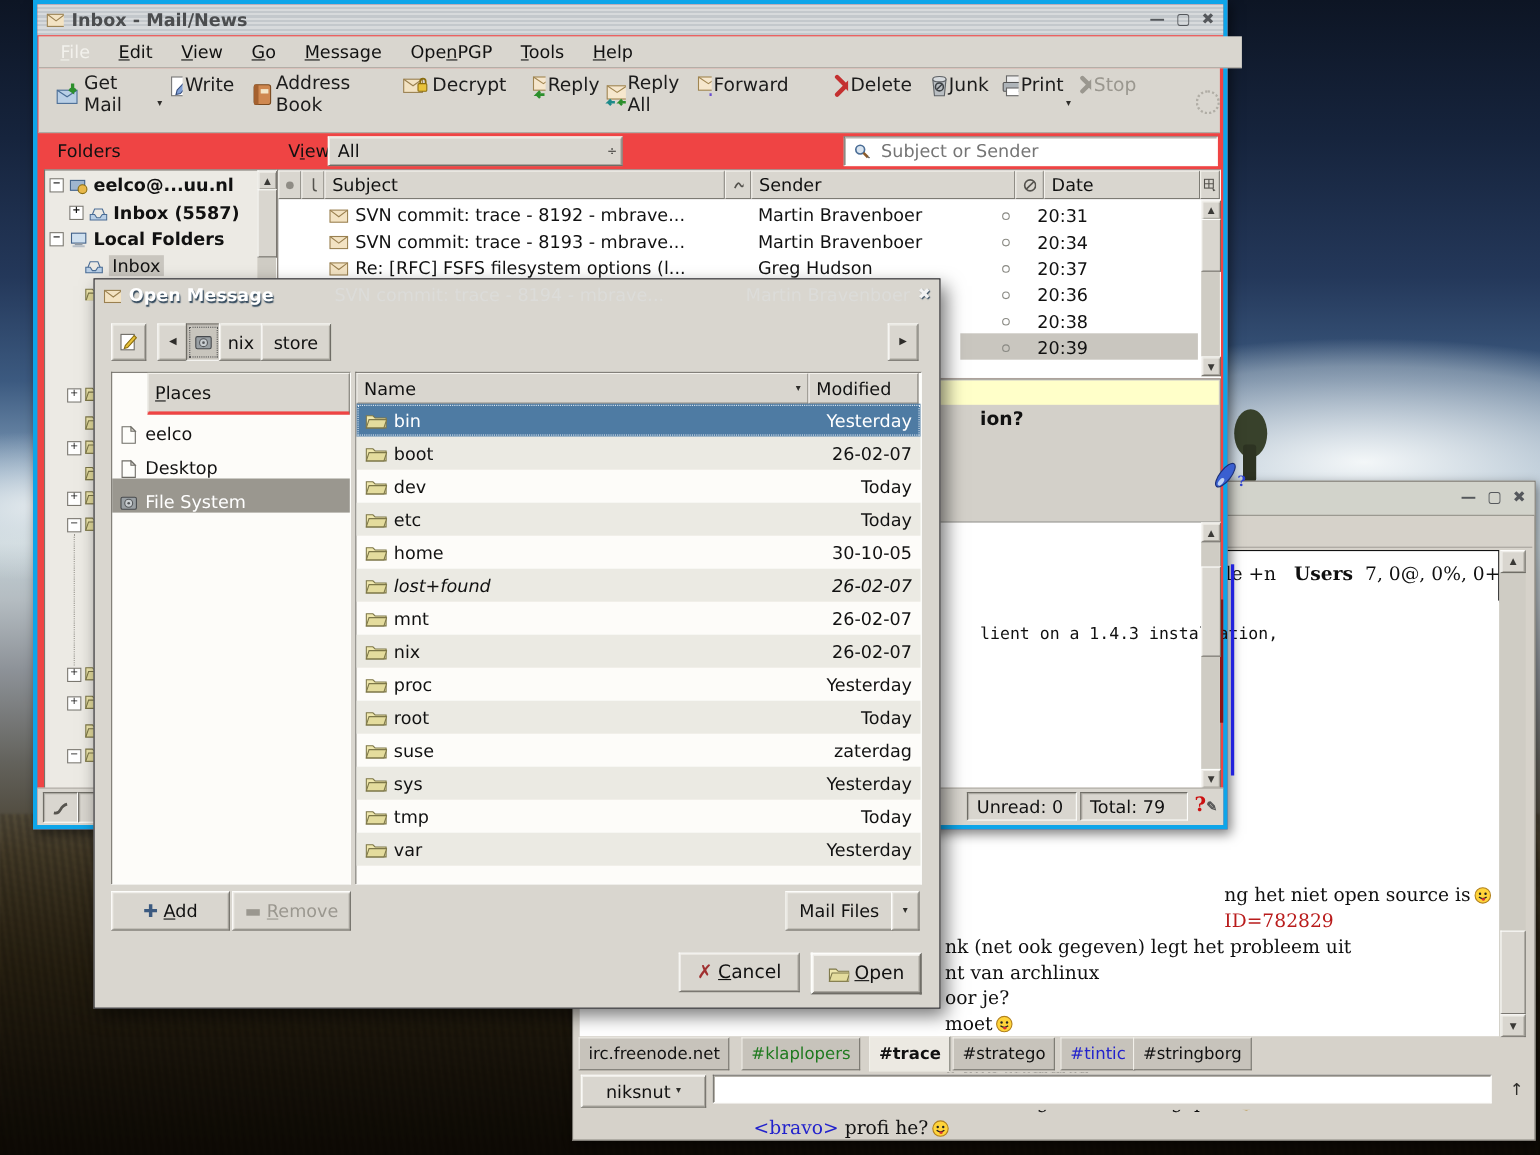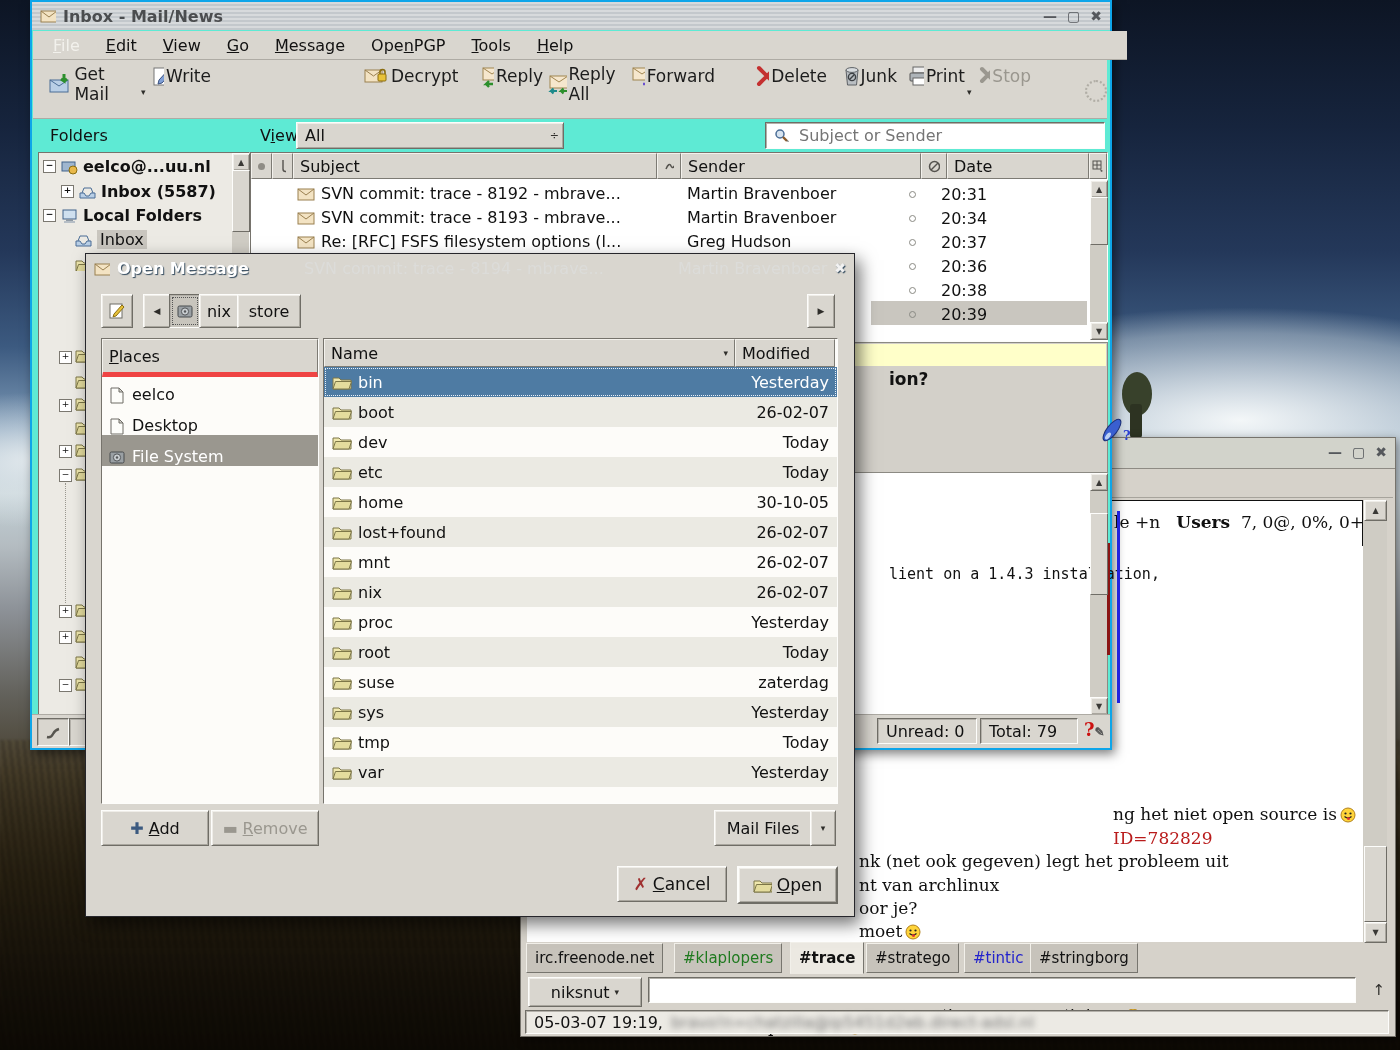--- a/index.html
+++ b/index.html
@@ -22,22 +22,22 @@
           box-shadow:inset 1px 1px 0 #efede8, inset -1px -1px 0 #a9a69e;}
   .sunken{background:#fff;border:1px solid;border-color:#6f6d66 #fdfdfb #fdfdfb #6f6d66;
           box-shadow:inset 1px 1px 0 #b3b0a9;}
   .btn{display:flex;align-items:center;justify-content:center;gap:5px;cursor:default;}
   .u{text-decoration:underline;}
   .ar{font-size:9px;color:#2e2d2a;line-height:1;}
   .sb{background:#cfccc4;}
   .sbbtn{display:flex;align-items:center;justify-content:center;font-size:8px;color:#3a3936;}
   .thumb{background:#d9d6cf;border:1px solid;border-color:#fdfdfb #6f6d66 #6f6d66 #fdfdfb;}
   
-  .mailwin{left:30px;top:0;width:1078px;height:746px;background:#5eead4;
-           border:2px solid #0ea5e9;box-shadow:3px 4px 10px rgba(0,0,0,.5);}
+  .mailwin{left:30px;top:0;width:1078px;height:746px;background:#ef4444;
+           border:4px solid #0ea5e9;box-shadow:3px 4px 10px rgba(0,0,0,.5);}
   .mtitle{left:0;top:0;width:100%;height:28px;
           background:repeating-linear-gradient(180deg,#d7dadc 0 2px,#c3c8cc 2px 4px);
           display:flex;align-items:center;padding:0 8px;box-sizing:border-box;
           color:#4b4d4f;font-weight:bold;font-size:16px;gap:7px;border-bottom:1px solid #9b9floor;}
   .winctl{margin-left:auto;display:flex;gap:10px;color:#55585c;font-weight:bold;font-size:14px;}
   .menubar{left:1px;top:29px;width:1074px;height:28px;background:#d9d6cf;border-bottom:1px solid #aeaba4;
            display:flex;align-items:center;gap:26px;padding-left:20px;font-size:16px;}
   .toolbar{left:1px;top:58px;width:1074px;height:58px;background:#d9d6cf;border-bottom:1px solid #aeaba4;}
   .tbtn{position:absolute;top:4px;display:flex;align-items:center;gap:2px;
         font-size:17px;color:#1c1c1c;}
@@ -192,24 +192,20 @@
 
     <div class="abs" style="left:1px;top:537px;width:871px;height:34px;background:#d6d2ca;">
       <div class="raised btn" style="position:absolute;left:6px;top:2px;width:112px;height:28px;font-size:16px;">
         <span>niksnut</span>
           <span class="ar">▾</span>
       </div>
       <input class="sunken" style="position: absolute; left: 126px; top: 2px; width: 708px; height: 26px; box-sizing: border-box; font-size: 16px;">
       <span style="position:absolute;right:8px;top:6px;color:#2e2d2a;">↑</span>
     </div>
 
-    <div class="abs sunken" style="left:4px;top:572px;width:864px;height:24px;background:#eceae4;display:flex;align-items:center;gap:8px;padding:0 8px;box-sizing:border-box;font-size:16px;">
-      <span>05-03-07 19:19,</span>
-      <span style="filter:blur(3px);color:#777;">bravo!n=chatzilla@ip5451d2eb.direct-adsl.nl</span>
-    </div>
   </div>
 
   <div class="abs mailwin">
     <div class="abs mtitle">
       <svg width="16" height="16">
           <use href="#sym-env"></use>
         </svg>
       <span>Inbox - Mail/News</span>
       <div class="winctl">
         <span>—</span>
@@ -239,20 +235,28 @@
         <span>Get Mail</span>
       </div>
       <span class="ar" style="position:absolute;left:108px;top:28px;">▾</span>
       <div class="tbtn" style="left:118px;width:60px;">
         <svg width="24" height="24">
             <rect x="3" y="4" width="14" height="17" fill="#fff" stroke="#777"></rect>
             <path d="M8 16 L19 4 l3 3 -11 12 -4 1 z" fill="#7f9fd6" stroke="#39507e"></path>
           </svg>
         <span>Write</span>
       </div>
+      <div class="tbtn" style="left:192px;width:128px;">
+        <svg width="24" height="24">
+            <rect x="4" y="3" width="15" height="18" rx="2" fill="#cf8850" stroke="#7a4a20"></rect>
+            <rect x="4" y="3" width="4" height="18" fill="#a5612f"></rect>
+            <rect x="10" y="7" width="7" height="4" fill="#f4e6c8"></rect>
+          </svg>
+        <span>Address Book</span>
+      </div>
       <div class="tbtn" style="left:330px;width:100px;">
         <svg width="26" height="24">
             <rect x="2" y="6" width="17" height="12" fill="#f3e3c3" stroke="#9a8050"></rect>
             <path d="M2 6 l8.5 6 8.5-6" fill="none" stroke="#9a8050"></path>
             <rect x="15" y="10" width="8" height="7" rx="1" fill="#e8c23a" stroke="#8a6d10"></rect>
             <path d="M17 10 v-2 a2.5 2.5 0 0 1 5 0 v2" fill="none" stroke="#8a6d10" stroke-width="1.6"></path>
           </svg>
         <span>Decrypt</span>
       </div>
       <div class="tbtn" style="left:446px;width:64px;">
@@ -578,21 +582,21 @@
         <span>nix</span>
       </div>
     <div class="abs raised btn crumb" style="left:151px;top:40px;width:62px;height:32px;">
         <span>store</span>
       </div>
     <div class="abs raised btn" style="left:721px;top:40px;width:26px;height:32px;">
         <span class="ar">▶</span>
       </div>
 
     <div class="abs" style="left:15px;top:84px;width:216px;height:464px;border:1px solid;border-color:#76736c #fdfdfb #fdfdfb #76736c;background:#fdfcf9;">
-      <div class="colhdr" style="height:38px;border-bottom:5px solid #ef4444;">
+      <div class="colhdr" style="height:38px;border-bottom:3px solid #ef4444;margin-left:32px;">
         <span><span></span><span class="u">P</span><span>laces</span></span>
       </div>
       <div class="prow" style="top:34px;">
         <svg width="16" height="17">
             <use href="#sym-doc"></use>
           </svg>
         <span>eelco</span>
       </div>
       <div class="prow" style="top:65px;">
         <svg width="16" height="17">
@@ -647,21 +651,21 @@
             <span>etc</span>
             <span class="mod">Today</span>
           </div>
         <div class="frow" style="top:120px;">
             <svg width="20" height="16">
               <use href="#sym-folder"></use>
             </svg>
             <span>home</span>
             <span class="mod">30-10-05</span>
           </div>
-        <div class="frow alt" style="top:150px;">
+        <div class="frow alt" style="top:150px;font-style:italic;">
             <svg width="20" height="16">
               <use href="#sym-folder"></use>
             </svg>
             <span>lost+found</span>
             <span class="mod">26-02-07</span>
           </div>
         <div class="frow" style="top:180px;">
             <svg width="20" height="16">
               <use href="#sym-folder"></use>
             </svg>

